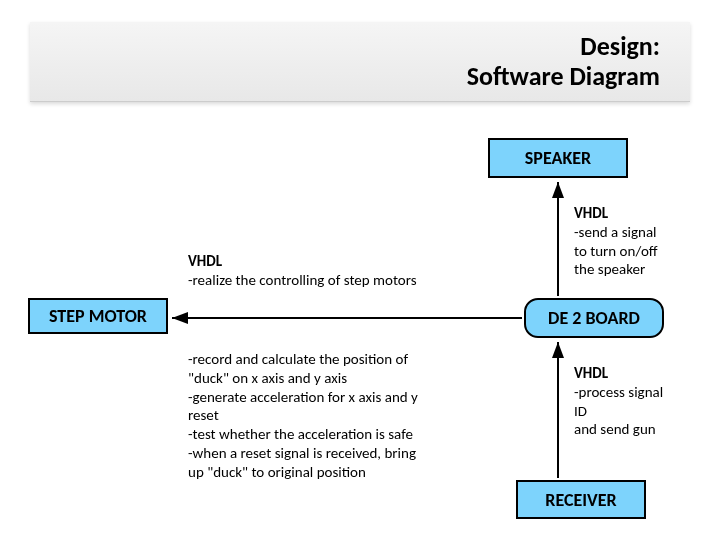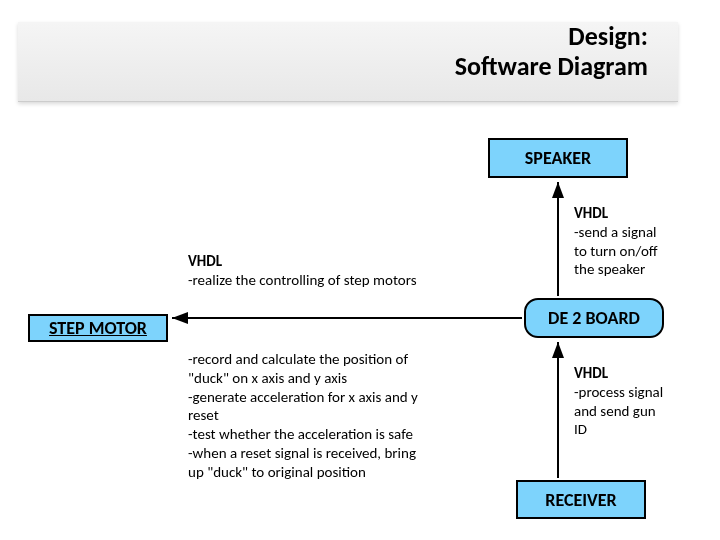--- a/index.html
+++ b/index.html
@@ -6,28 +6,29 @@
   body {
     width: 720px;
     height: 540px;
     font-family: Calibri, Arial, sans-serif;
     background: #fff;
     position: relative;
     overflow: hidden;
   }
   .title-bar {
     position: absolute;
-    left: 18px;
+    left: 30px;
     top: 22px;
     width: 660px;
     height: 80px;
     background: linear-gradient(to bottom, #f5f5f5 0%, #e8e8e8 100%);
     border-bottom: 1px solid #ccc;
     box-shadow: 0 2px 4px rgba(0,0,0,0.15);
     display: flex;
+    align-items: center;
     justify-content: flex-end;
     padding-right: 30px;
   }
   .title-text {
     text-align: right;
     font-size: 26px;
     font-weight: bold;
     color: #000;
     line-height: 1.15;
   }
@@ -66,21 +67,21 @@
   <div class="title-text">
     <div>Design:</div>
     <div>Software Diagram</div>
   </div>
 </div>
 
 <div class="node" style="left:488px; top:138px; width:140px; height:40px;">
   <span>SPEAKER</span>
 </div>
 
-<div class="node" style="left:28px; top:314px; width:140px; height:28px;text-decoration:underline;">
+<div class="node" style="left:28px; top:298px; width:140px; height:36px;">
   <span>STEP MOTOR</span>
 </div>
 
 <div class="node" style="left:524px; top:298px; width:140px; height:40px;border-radius:14px;">
   <span>DE 2 BOARD</span>
 </div>
 
 <div class="node" style="left:516px; top:480px; width:130px; height:39px;">
   <span>RECEIVER</span>
 </div>
@@ -103,22 +104,22 @@
   <div>-generate acceleration for x axis and y</div>
   <div>reset</div>
   <div>-test whether the acceleration is safe</div>
   <div>-when a reset signal is received, bring</div>
   <div>up "duck" to original position</div>
 </div>
 
 <div class="label-block" style="left:574px; top:364px; width:130px;">
   <div class="hd">VHDL</div>
   <div>-process signal</div>
+  <div>ID</div>
   <div>and send gun</div>
-  <div>ID</div>
 </div>
 
 <svg class="arrows">
   <defs>
     <marker id="ah" markerWidth="10" markerHeight="10" refX="8" refY="3" orient="auto">
       <path d="M0,0 L8,3 L0,6 Z" fill="#000"></path>
     </marker>
   </defs>
 
   <line x1="558" y1="296" x2="558" y2="182" stroke="#000" stroke-width="2" marker-end="url(#ah)"></line>

